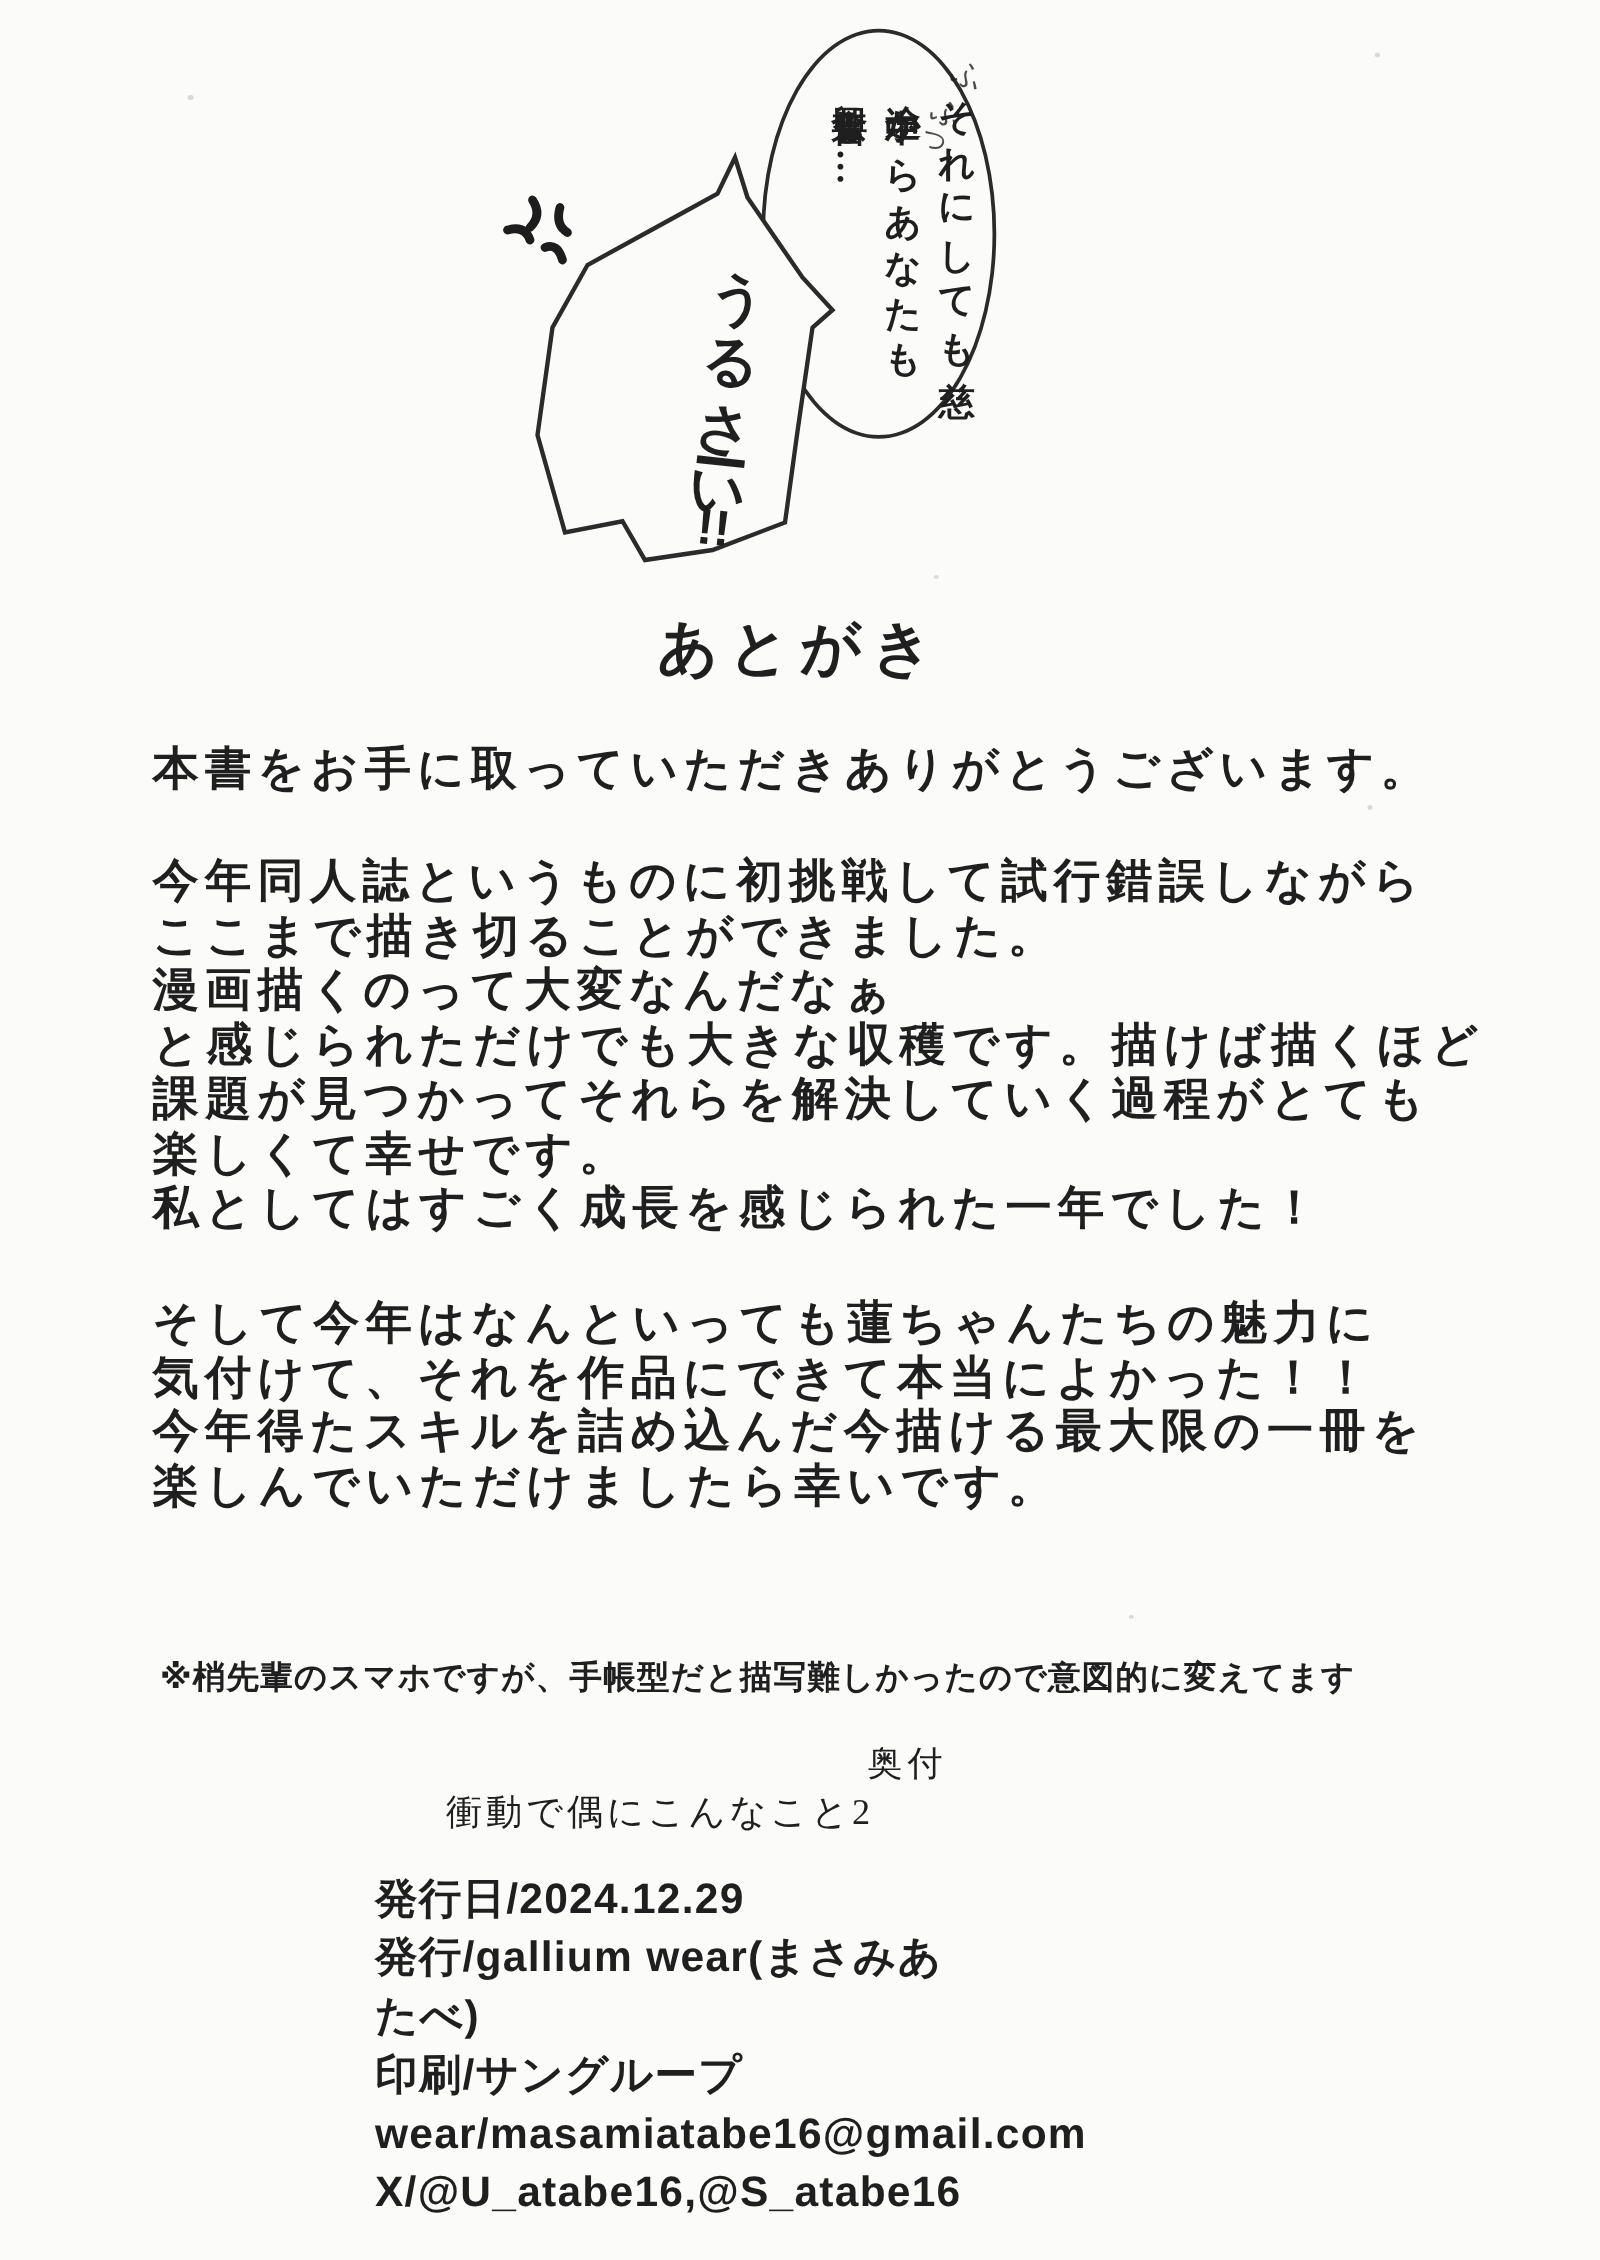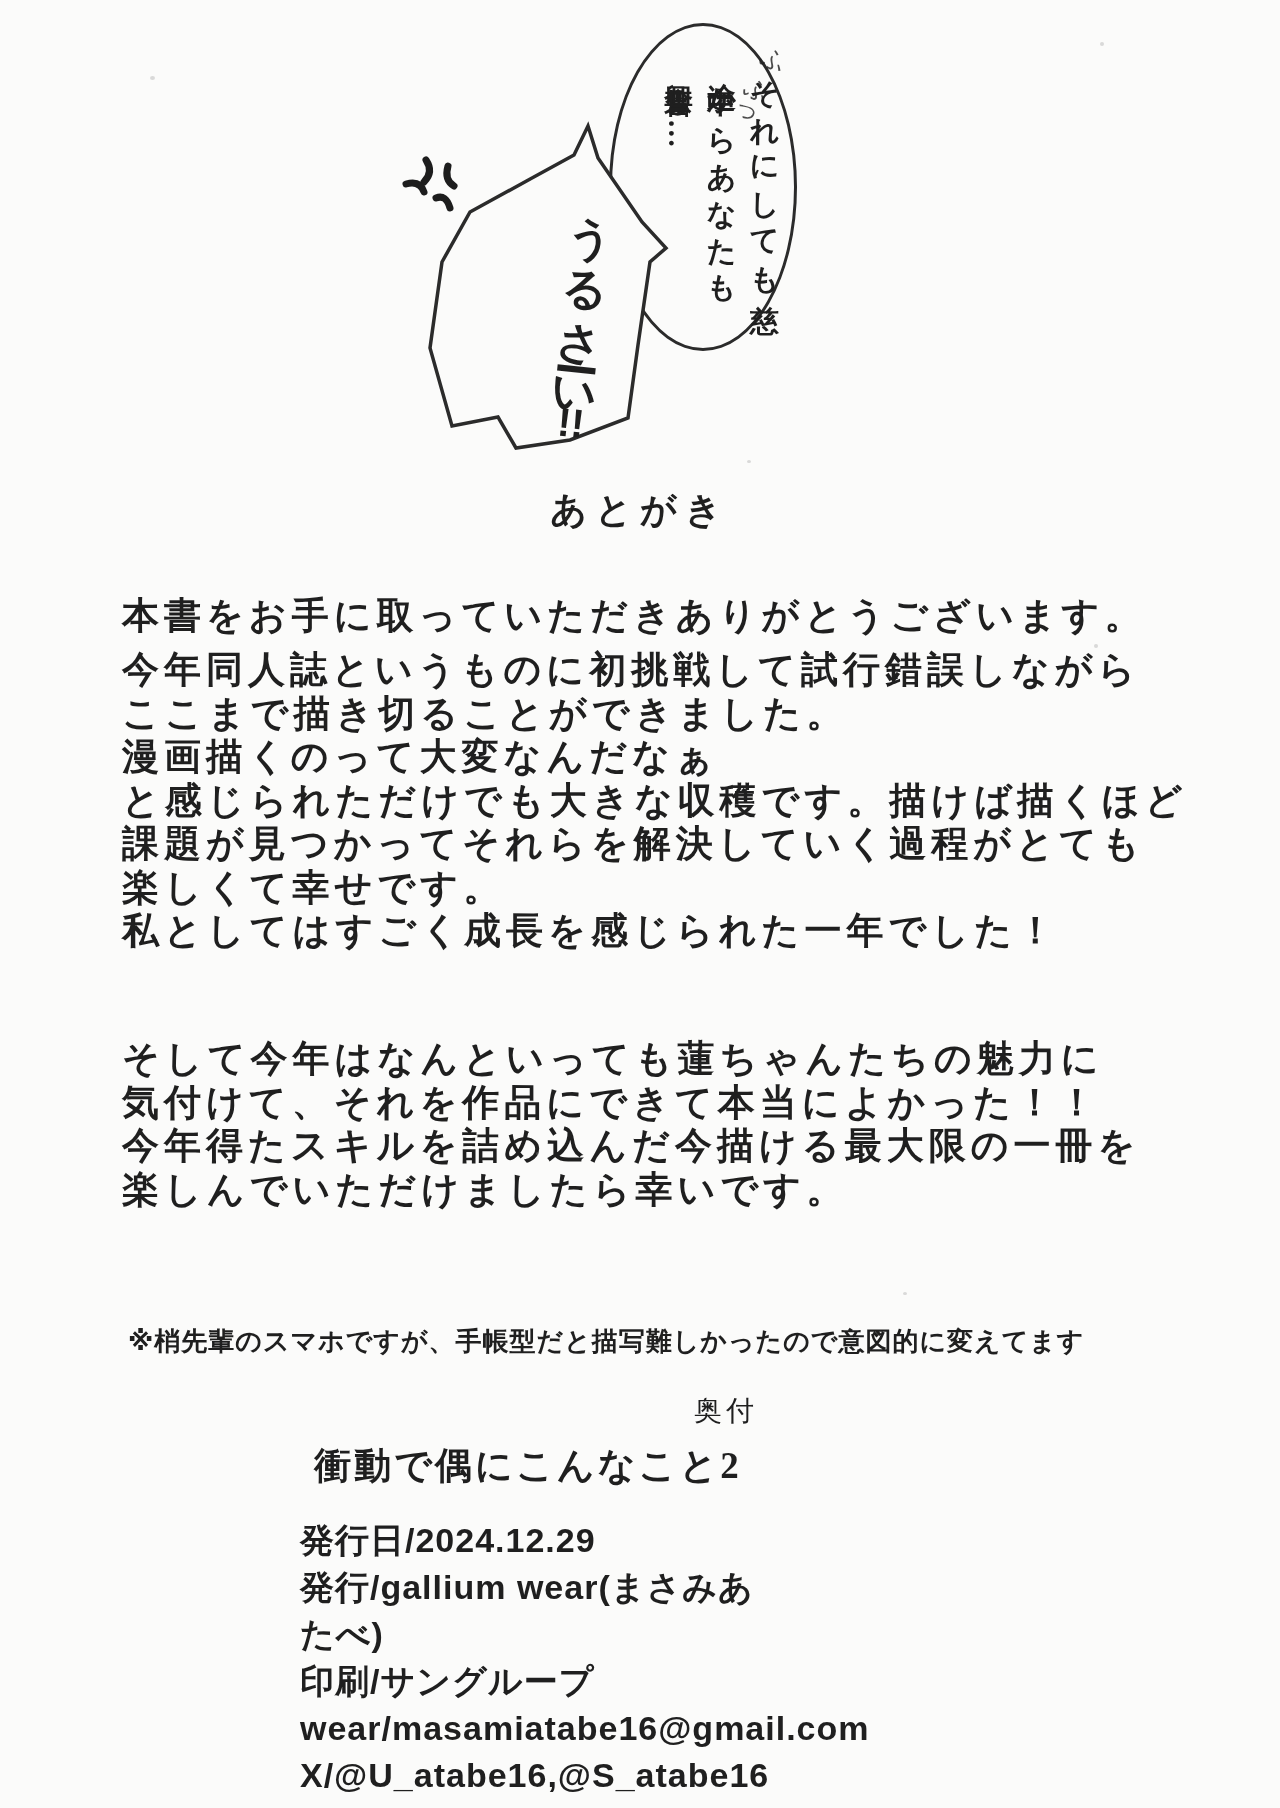--- a/index.html
+++ b/index.html
@@ -40,44 +40,43 @@
     font-size:45px;font-weight:900;letter-spacing:3px;
     transform:rotate(6deg);transform-origin:top center;
     z-index:3;
   }
   .shout .bang{text-combine-upright:all;font-size:40px;letter-spacing:0;}
   .anger-svg{position:absolute;left:396px;top:150px;z-index:2;}
   .anger-svg path{fill:none;stroke:#1d1d1d;stroke-width:7;stroke-linecap:round;}
   
   .afterword-title{
     position:absolute;left:0;top:486px;width:1280px;
-    text-align:center;font-size:36px;font-weight:700;letter-spacing:8px;
+    text-align:center;font-size:48px;font-weight:700;letter-spacing:8px;
   }
   .para{
     position:absolute;left:122px;width:1090px;
     font-size:37px;line-height:43.5px;letter-spacing:5px;
     font-weight:700;white-space:pre-line;
   }
   .para1{top:594px;}
-  .para2{top:648px;font-family:Liberation Serif, serif;}
+  .para2{top:684px;font-family:Liberation Serif, serif;}
   .para3{top:1040px;font-family:Liberation Mono, monospace;}
   .para4{top:1256px;}
   .note{
     position:absolute;left:128px;top:1324px;width:1100px;
     font-family:"Liberation Sans","DejaVu Sans",sans-serif;
     font-size:26px;letter-spacing:1px;font-weight:700;
   }
   
   .colophon{position:absolute;left:298px;top:1392px;width:460px;}
   .colophon-heading{
     text-align:right;font-size:28px;font-weight:400;letter-spacing:4px;
   }
   .colophon-title{
-    text-align:center;font-size:37px;font-weight:700;letter-spacing:3px;
-    margin-top:11px;
+    text-align:center;font-size:29px;font-weight:400;letter-spacing:3px;
   }
   .colophon-line{
     font-family:"Liberation Sans","DejaVu Sans",sans-serif;
     font-size:34px;font-weight:600;letter-spacing:1px;
     line-height:47px;
   }
   .colophon-lines{margin-top:26px;margin-left:2px;}
   
   .speck{position:absolute;border-radius:50%;background:#9a9a9a;opacity:.35;}
 </style>

